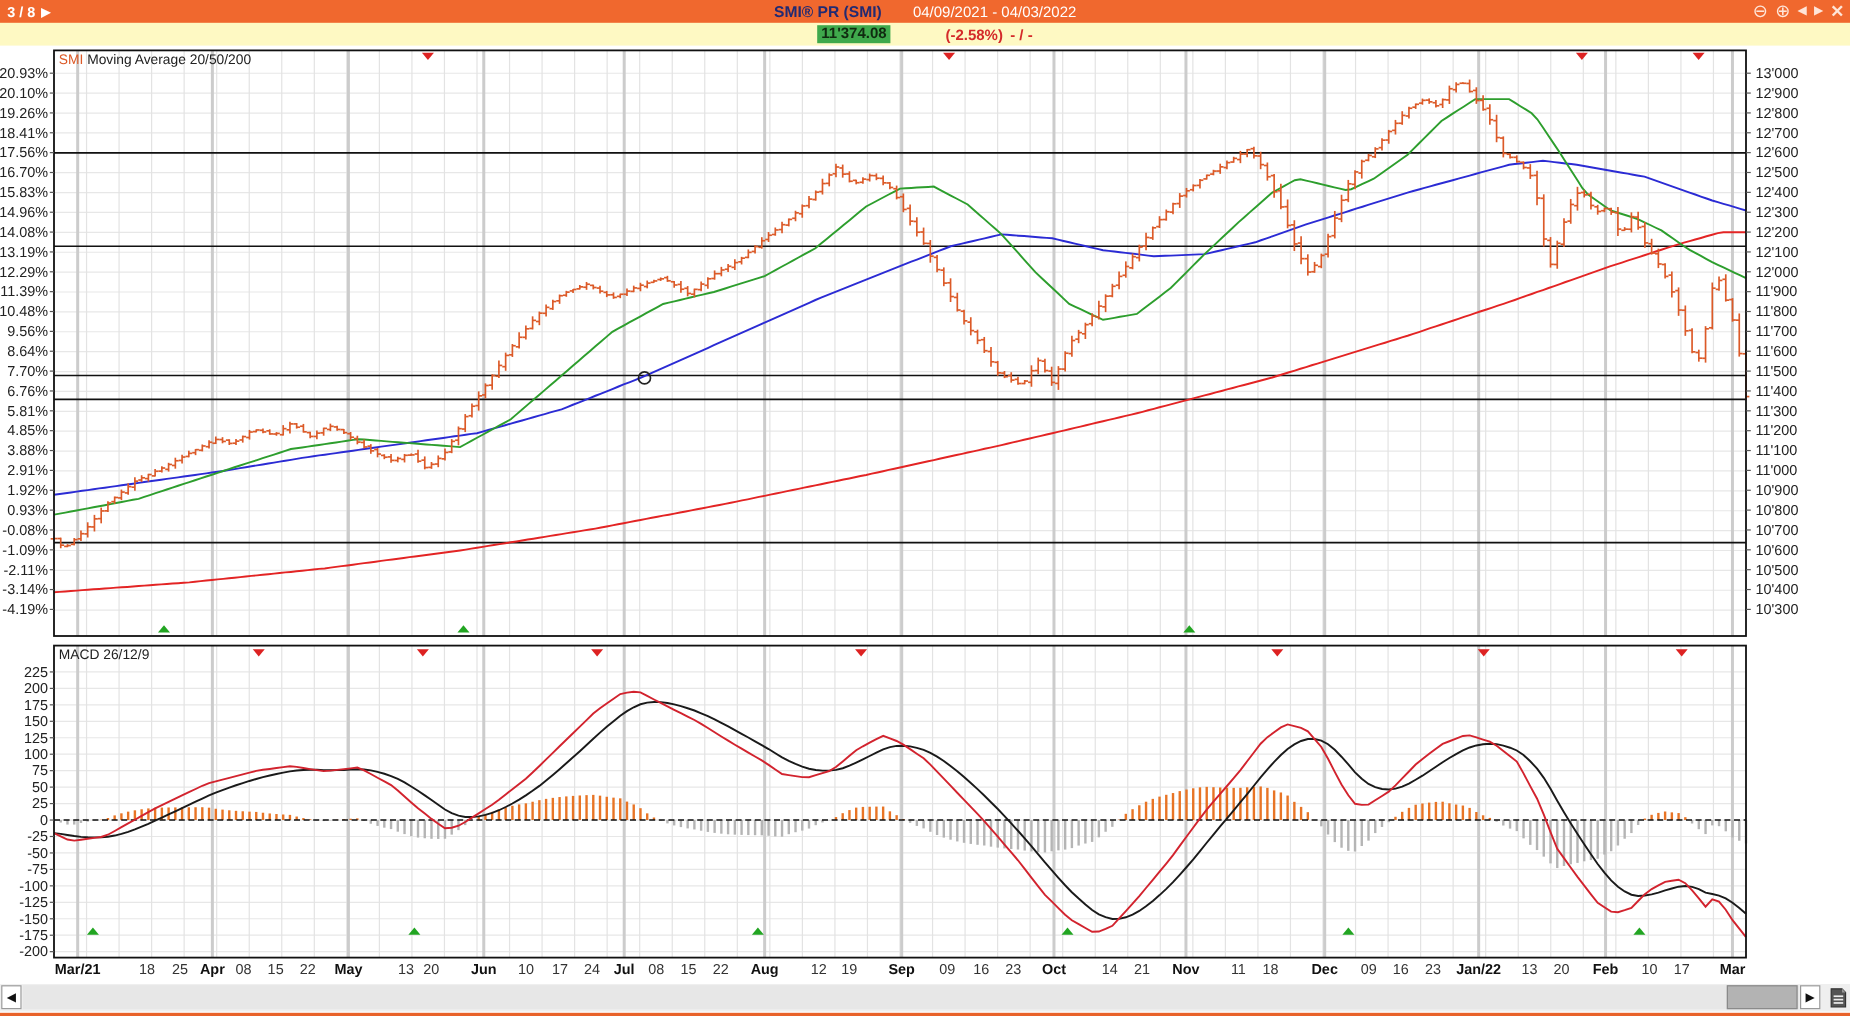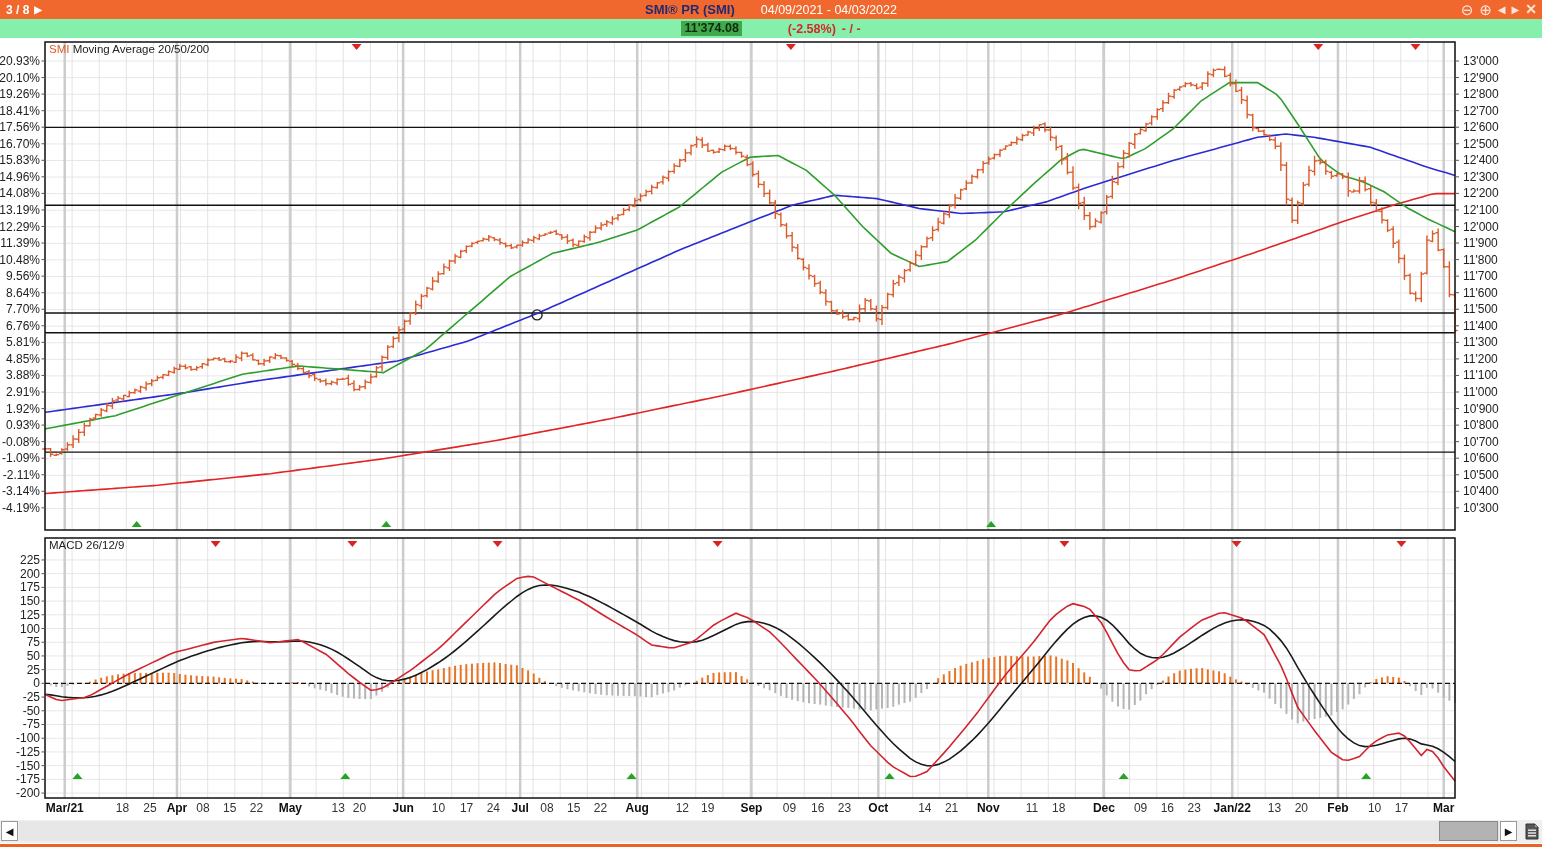--- a/index.html
+++ b/index.html
@@ -12,21 +12,21 @@
   .tb-play{font-size:10px;cursor:pointer;}
   .tb-center{position:absolute;left:0;top:0;width:100%;height:19px;display:flex;align-items:center;justify-content:center;gap:26px;}
   .tb-title{color:#222a72;font-weight:bold;font-size:13px;}
   .tb-range{color:#fff;font-size:12.5px;}
   .tb-icons{position:absolute;right:5px;top:0;height:19px;display:flex;align-items:center;gap:6px;color:rgba(255,236,226,0.95);}
   .tb-ico{cursor:pointer;line-height:19px;}
   .tb-ico.big{font-size:15px;}
   .tb-ico.small{font-size:10px;}
   .tb-ico.x{font-size:14px;font-weight:bold;}
   
-  .quotebar{position:absolute;left:0;top:19px;width:1542px;height:19px;background:#86efac;
+  .quotebar{position:absolute;left:0;top:19px;width:1542px;height:19px;background:#fef9c3;
             display:flex;align-items:center;justify-content:center;gap:6px;font-size:12.5px;font-weight:bold;}
   .q-last{background:#3fa94c;color:#102a10;padding:0 3px;line-height:15px;}
   .q-chg{color:#d42a2a;padding-left:40px;}
   .q-extra{color:#d42a2a;}
   
   #chart-svg{position:absolute;left:0;top:0;}
   
   .scrollrow{position:absolute;left:0;top:820px;width:1542px;height:23px;background:#efefef;}
   .sb-btn{position:absolute;top:1px;width:17px;height:20px;background:#fff;border:1px solid #999;
           display:flex;align-items:center;justify-content:center;font-size:10px;color:#111;cursor:pointer;box-sizing:border-box;}

